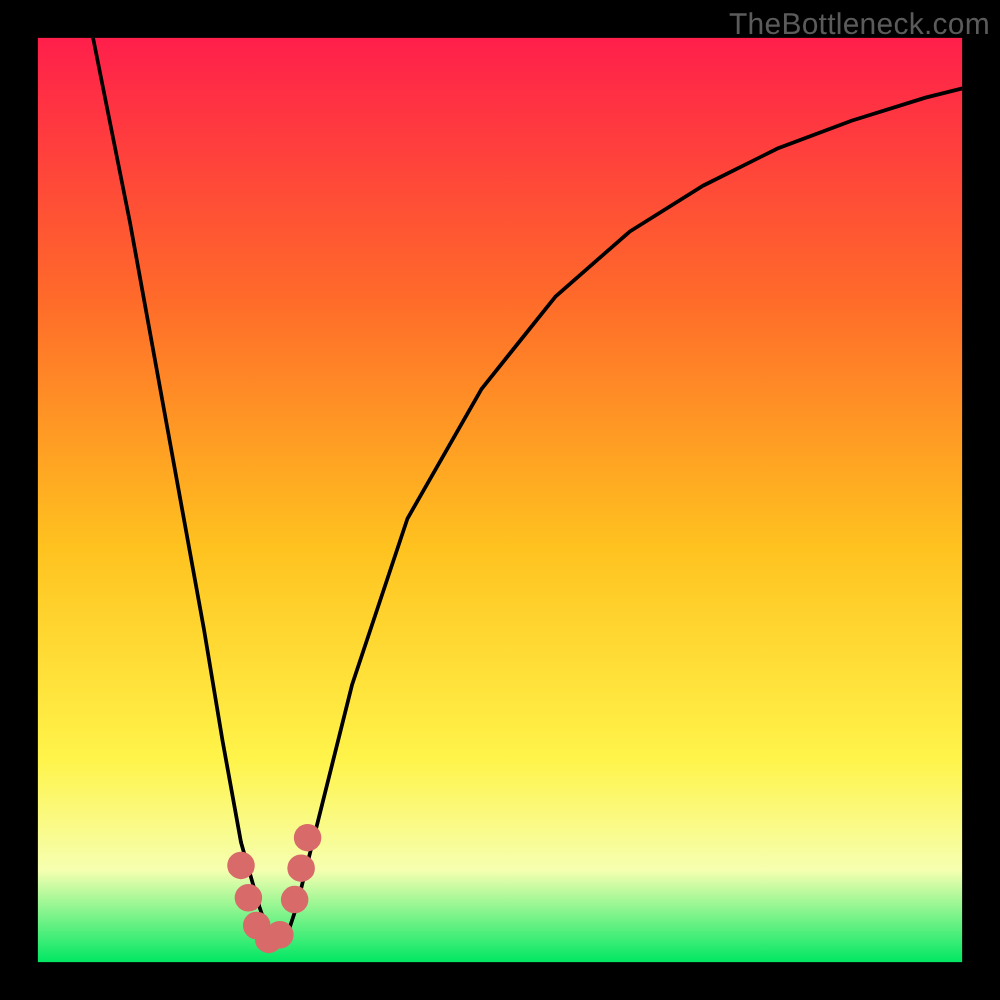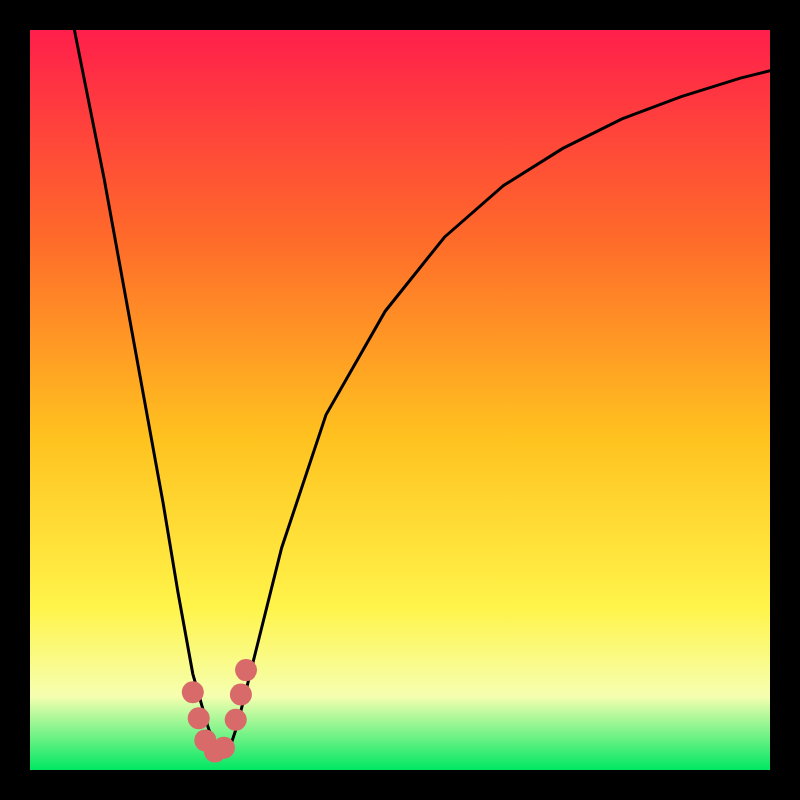--- a/index.html
+++ b/index.html
@@ -62,13 +62,14 @@
           <circle cx="168.72" cy="688.20" r="11" fill="#d86a6a"></circle>
           <circle cx="175.38" cy="710.40" r="11" fill="#d86a6a"></circle>
           <circle cx="185.00" cy="721.50" r="11" fill="#d86a6a"></circle>
           <circle cx="193.88" cy="717.80" r="11" fill="#d86a6a"></circle>
           <circle cx="205.72" cy="689.68" r="11" fill="#d86a6a"></circle>
           <circle cx="210.90" cy="664.52" r="11" fill="#d86a6a"></circle>
           <circle cx="216.08" cy="640.10" r="11" fill="#d86a6a"></circle>
         </g>
     </svg>
   </div>
+  <div class="watermark">TheBottleneck.com</div>
 </div>
 
 </body></html>

